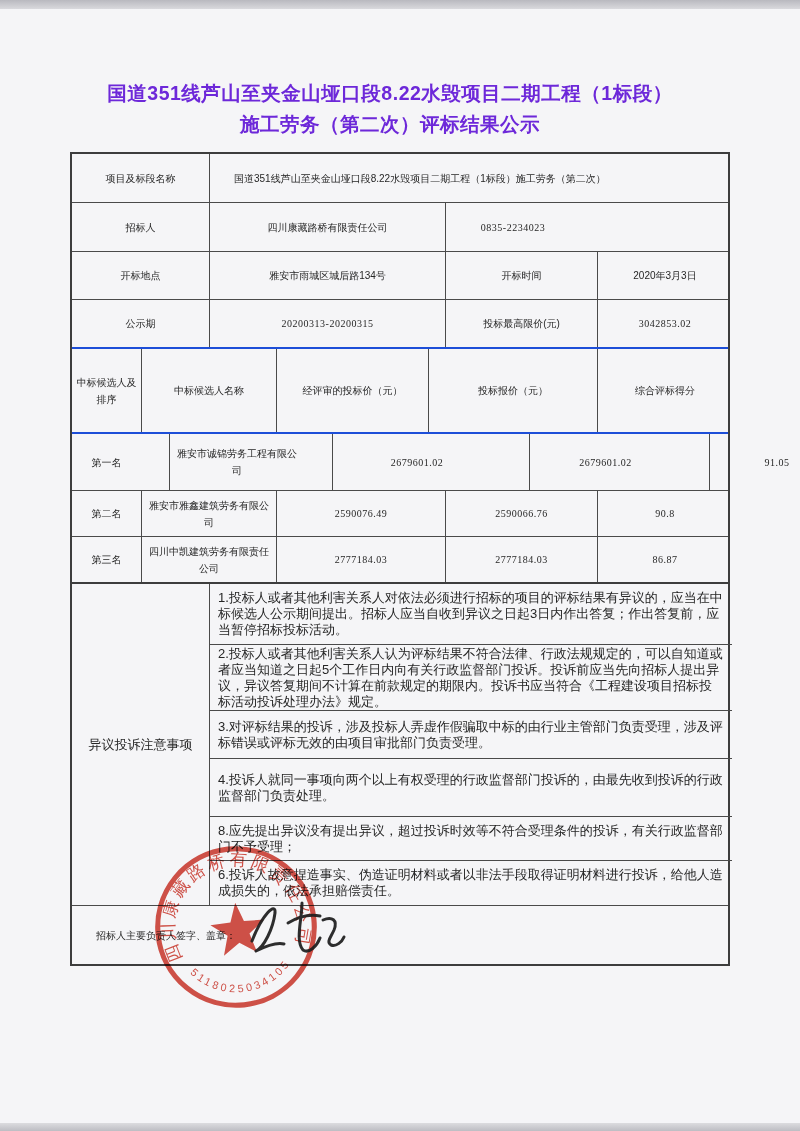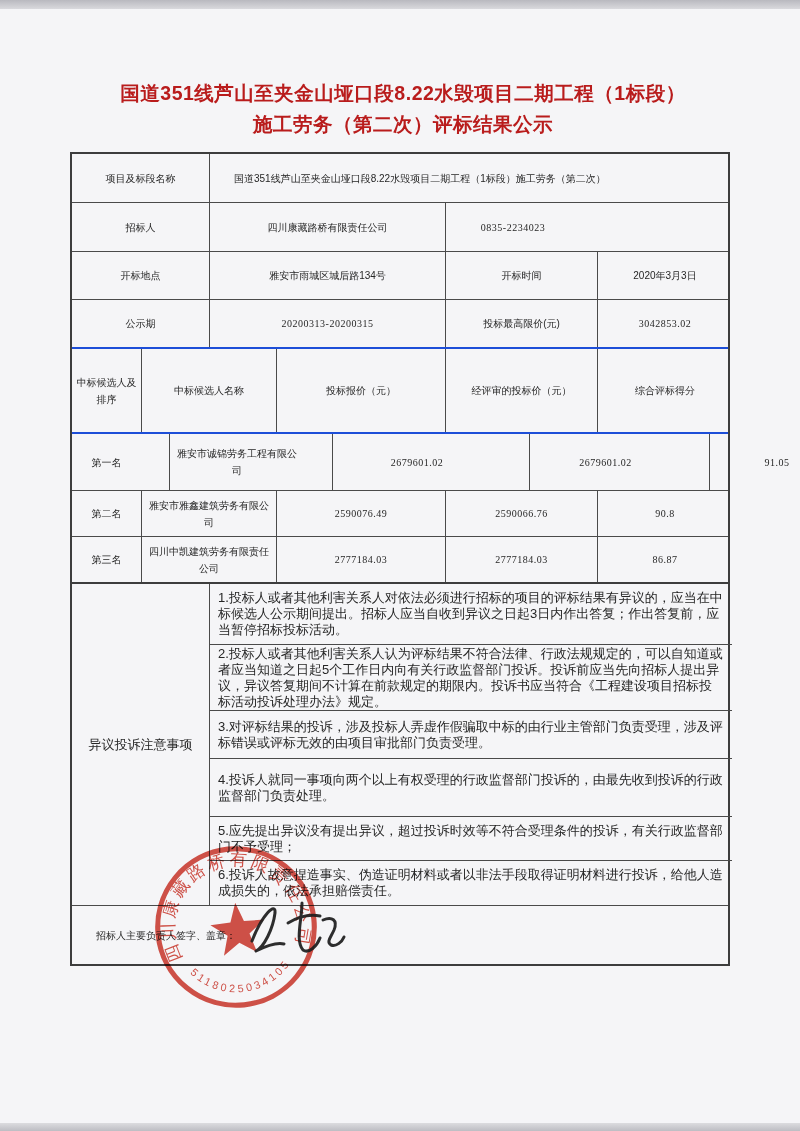--- a/index.html
+++ b/index.html
@@ -9,21 +9,21 @@
     font-family:"Liberation Sans","DejaVu Sans",sans-serif;
     color:#262626;
   }
   .edge{position:absolute;left:0;right:0;}
   .edge.top{top:0;height:9px;background:linear-gradient(#b9b9bf,#d9d9dd);}
   .edge.bottom{bottom:0;height:8px;background:linear-gradient(#dcdcdf,#bdbdc3);}
 
   .title{
     position:absolute;top:78px;left:0;width:780px;
     text-align:center;font-size:19.5px;font-weight:bold;line-height:31px;
-    color:#b91c1c;letter-spacing:.5px;padding-left:13px;
+    color:#6d28d9;letter-spacing:.5px;
   }
 
   .tbl{
     position:absolute;left:70px;top:152px;width:660px;
     border:2px solid #3d3d3d;box-sizing:border-box;
     background:transparent;
   }
   .row{display:flex;box-sizing:border-box;border-top:1px solid #4a4a4a;}
   .row:first-child{border-top:none;}
   .row.thick{border-top:2px solid #1d4ed8;}
@@ -110,22 +110,22 @@
     <div class="row h48">
       <div class="cell w137">公示期</div>
       <div class="cell w236 num">20200313-20200315</div>
       <div class="cell w152">投标最高限价(元)</div>
       <div class="cell w135 num">3042853.02</div>
     </div>
 
     <div class="row h85 thick">
       <div class="cell w69">中标候选人及排序</div>
       <div class="cell w135">中标候选人名称</div>
+      <div class="cell w152">经评审的投标价（元）</div>
       <div class="cell w169">投标报价（元）</div>
-      <div class="cell w152">经评审的投标价（元）</div>
       <div class="cell w135">综合评标得分</div>
     </div>
 
     <div class="row h58 thick">
       <div class="cell w69">第一名</div>
       <div class="cell w135">雅安市诚锦劳务工程有限公司</div>
       <div class="cell w169 num">2679601.02</div>
       <div class="cell w152 num">2679601.02</div>
       <div class="cell w135 num">91.05</div>
     </div>
@@ -144,21 +144,21 @@
       <div class="cell w135 num">86.87</div>
     </div>
 
     <div class="notes-row">
       <div class="notes-label">异议投诉注意事项</div>
       <div class="notes-stack">
         <div class="note n1">1.投标人或者其他利害关系人对依法必须进行招标的项目的评标结果有异议的，应当在中标候选人公示期间提出。招标人应当自收到异议之日起3日内作出答复；作出答复前，应当暂停招标投标活动。</div>
         <div class="note n2">2.投标人或者其他利害关系人认为评标结果不符合法律、行政法规规定的，可以自知道或者应当知道之日起5个工作日内向有关行政监督部门投诉。投诉前应当先向招标人提出异议，异议答复期间不计算在前款规定的期限内。投诉书应当符合《工程建设项目招标投标活动投诉处理办法》规定。</div>
         <div class="note n3">3.对评标结果的投诉，涉及投标人弄虚作假骗取中标的由行业主管部门负责受理，涉及评标错误或评标无效的由项目审批部门负责受理。</div>
         <div class="note n4">4.投诉人就同一事项向两个以上有权受理的行政监督部门投诉的，由最先收到投诉的行政监督部门负责处理。</div>
-        <div class="note n5">5.应先提出异议没有提出异议，超过投诉时效等不符合受理条件的投诉，有关行政监督部门不予受理；</div>
+        <div class="note n5">8.应先提出异议没有提出异议，超过投诉时效等不符合受理条件的投诉，有关行政监督部门不予受理；</div>
         <div class="note n6">6.投诉人故意捏造事实、伪造证明材料或者以非法手段取得证明材料进行投诉，给他人造成损失的，依法承担赔偿责任。</div>
       </div>
     </div>
 
     <div class="row h59">
       <div class="cell left" style="width:656px;">招标人主要负责人签字、盖章：</div>
     </div>
 
   </div>
 

